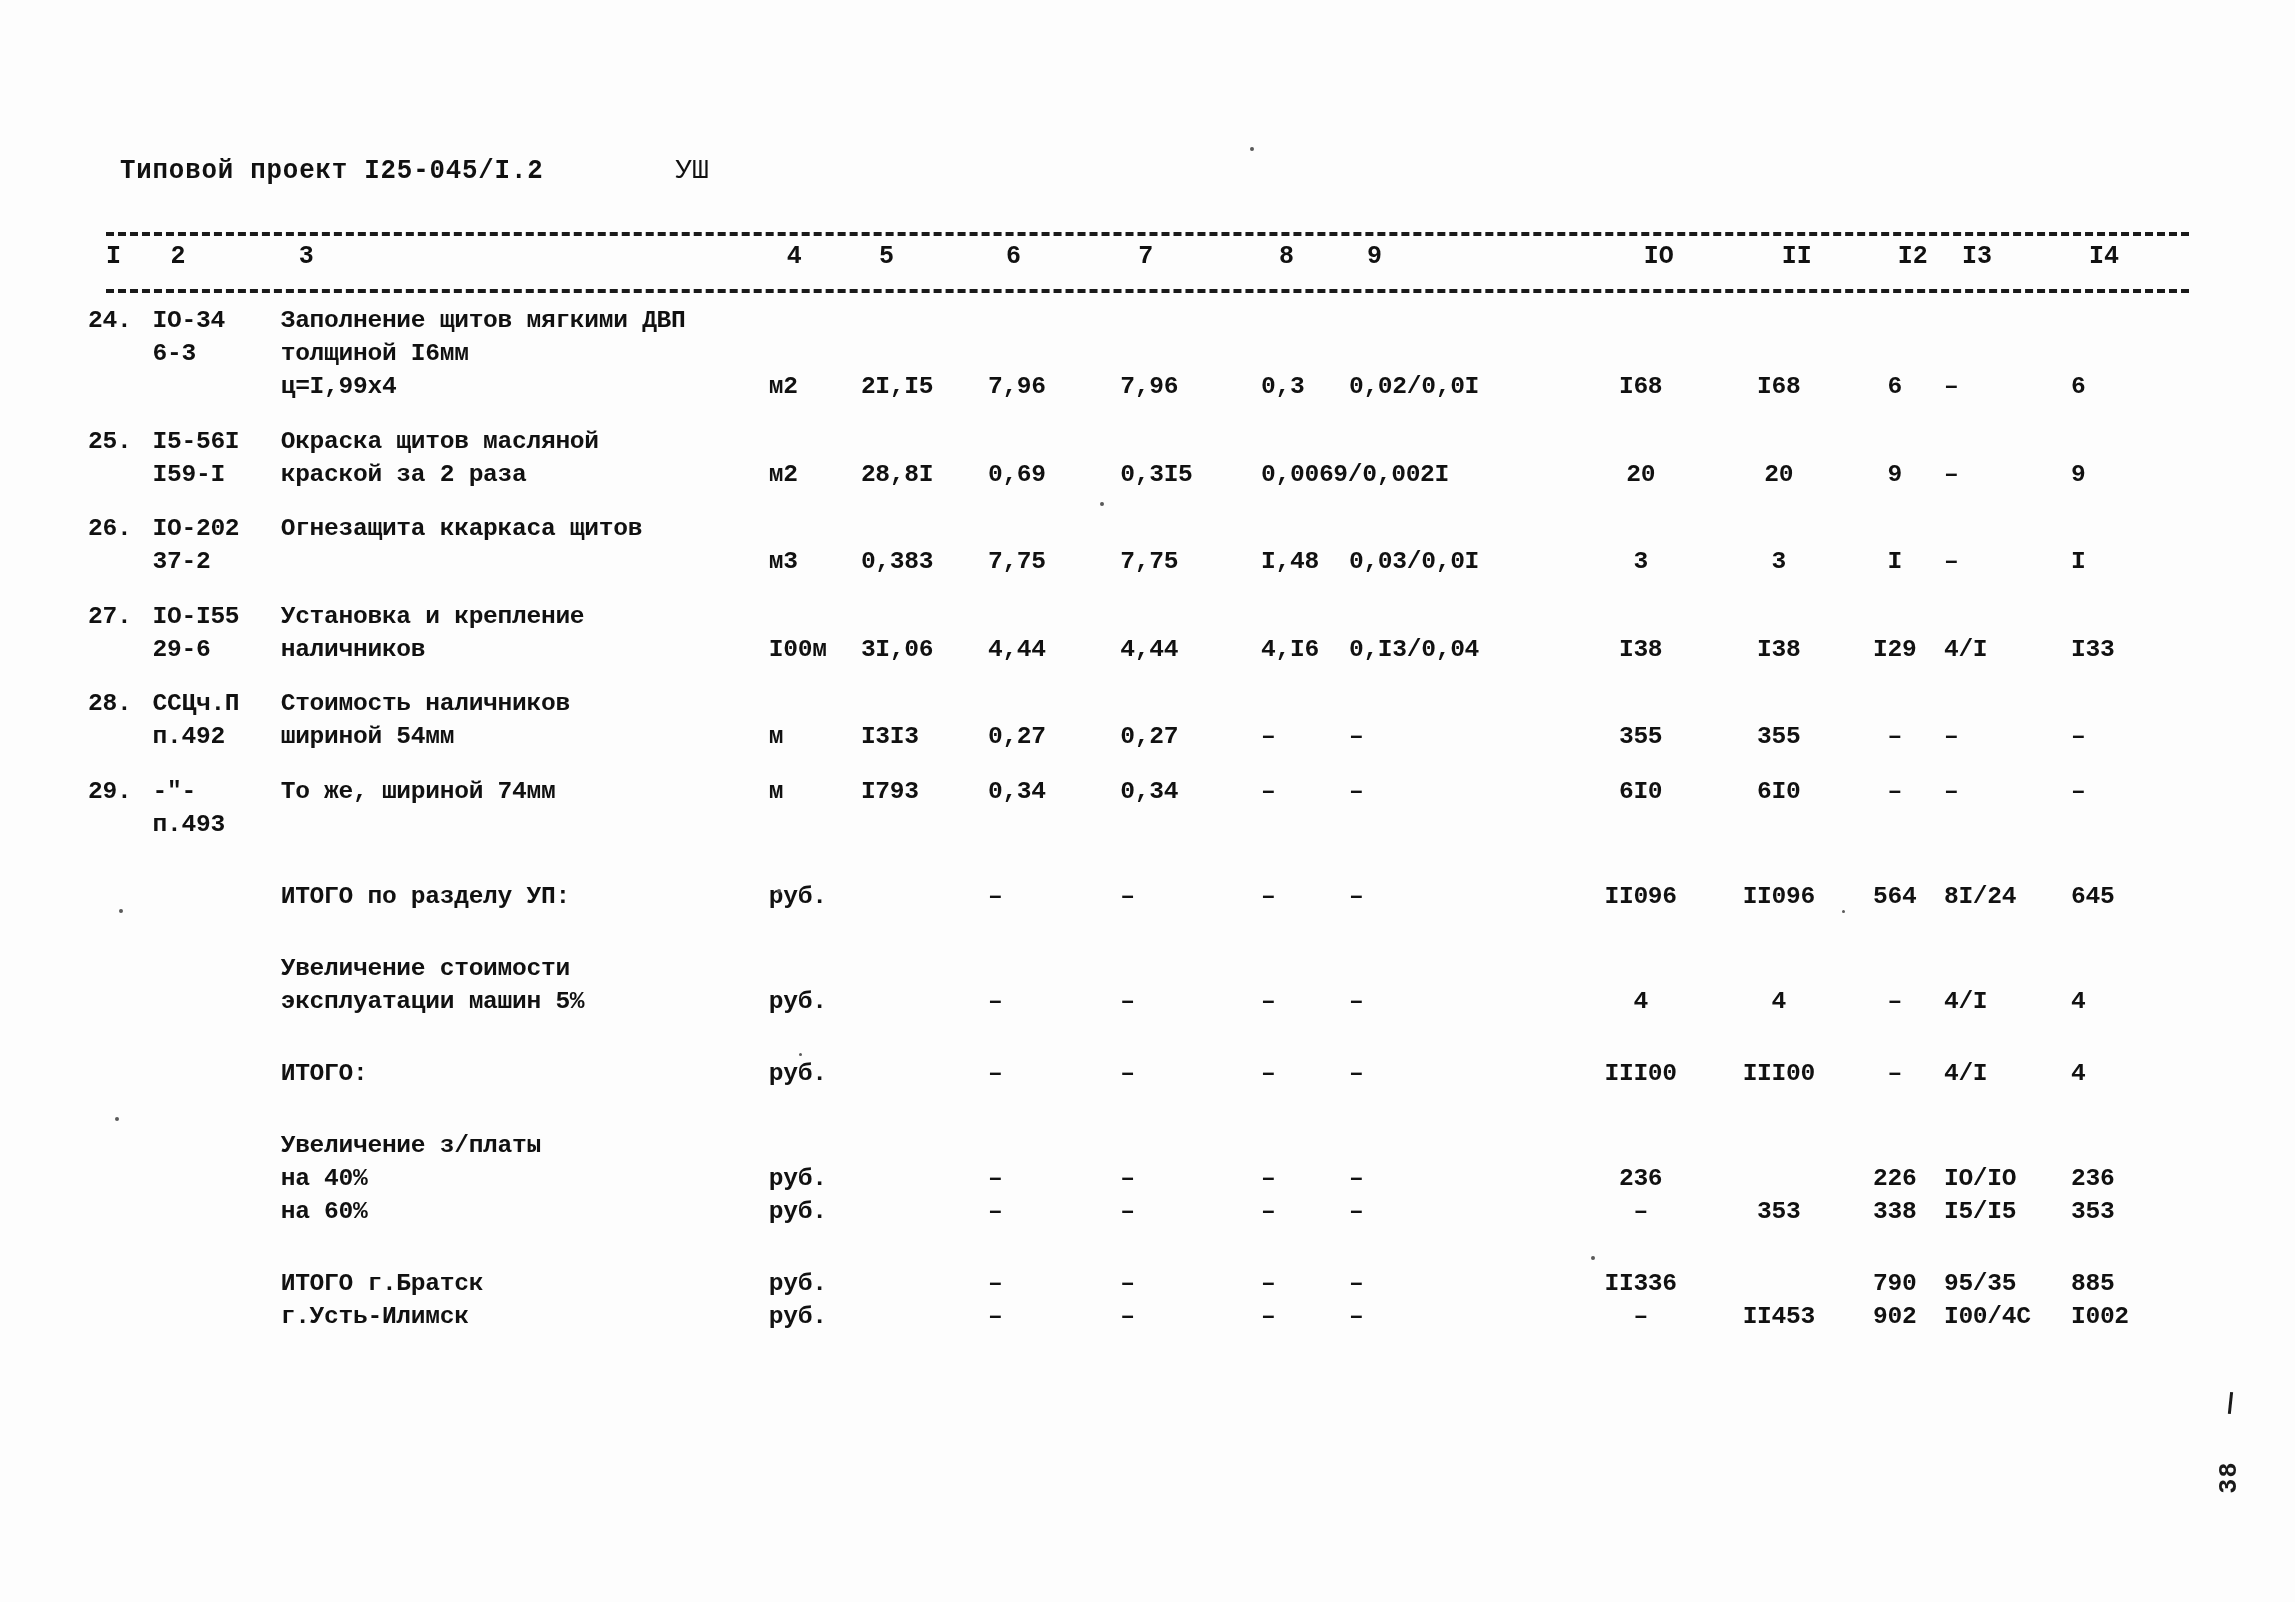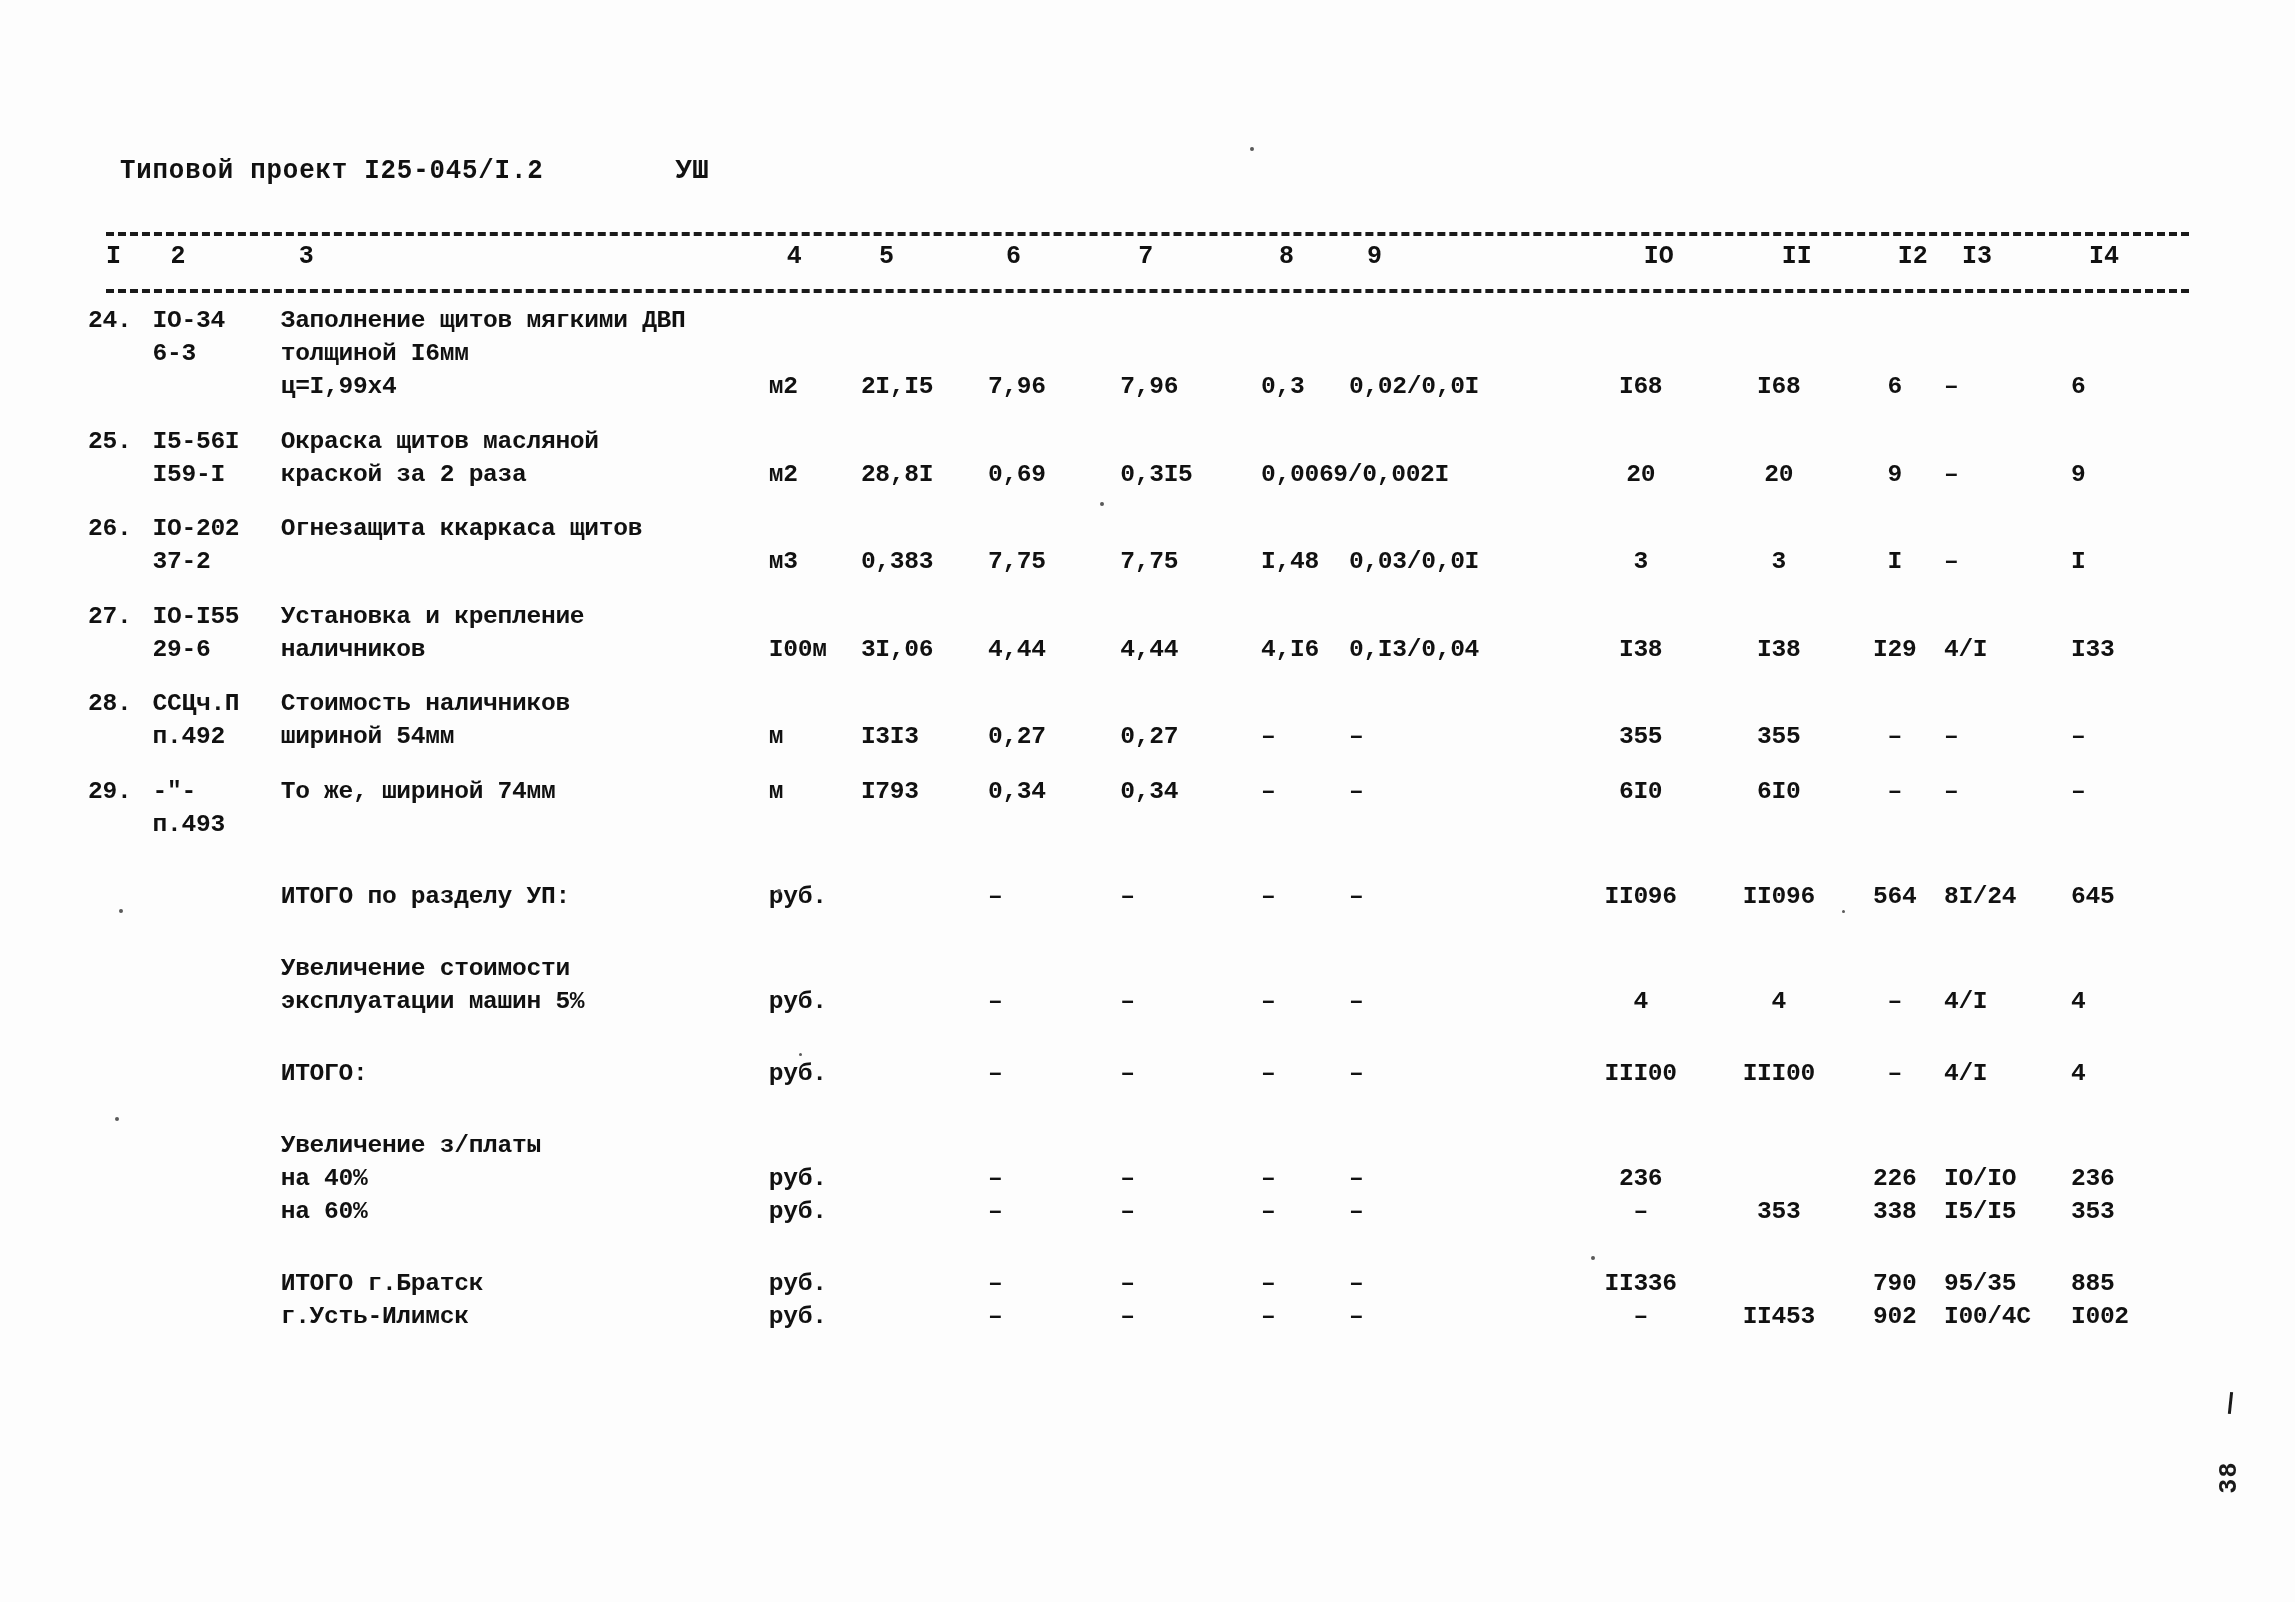--- a/index.html
+++ b/index.html
@@ -36,21 +36,21 @@
   .title-text {
     font-size: 28px;
     letter-spacing: 0.9px;
     font-weight: 600;
     font-family: "Liberation Mono", "DejaVu Sans Mono", monospace;
     transform: scaleX(0.92);
     transform-origin: left center;
   }
   .title-sect {
     font-size: 28px;
-    font-weight: 700;
+    font-weight: 400;
     margin-left: 95px;
     font-family: "Liberation Mono", "DejaVu Sans Mono", monospace;
   }
 
   
   .dash-rule {
     position: absolute;
     left: 106px;
     width: 2083px;
     height: 0;

